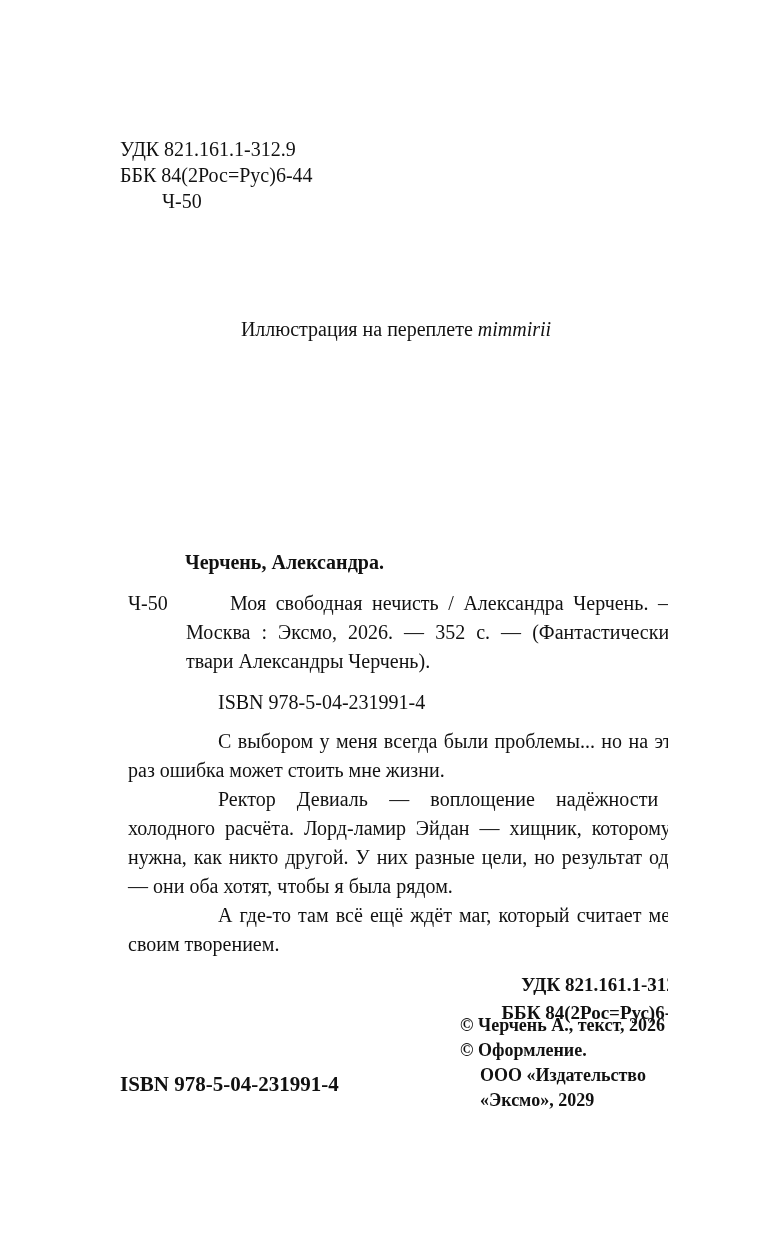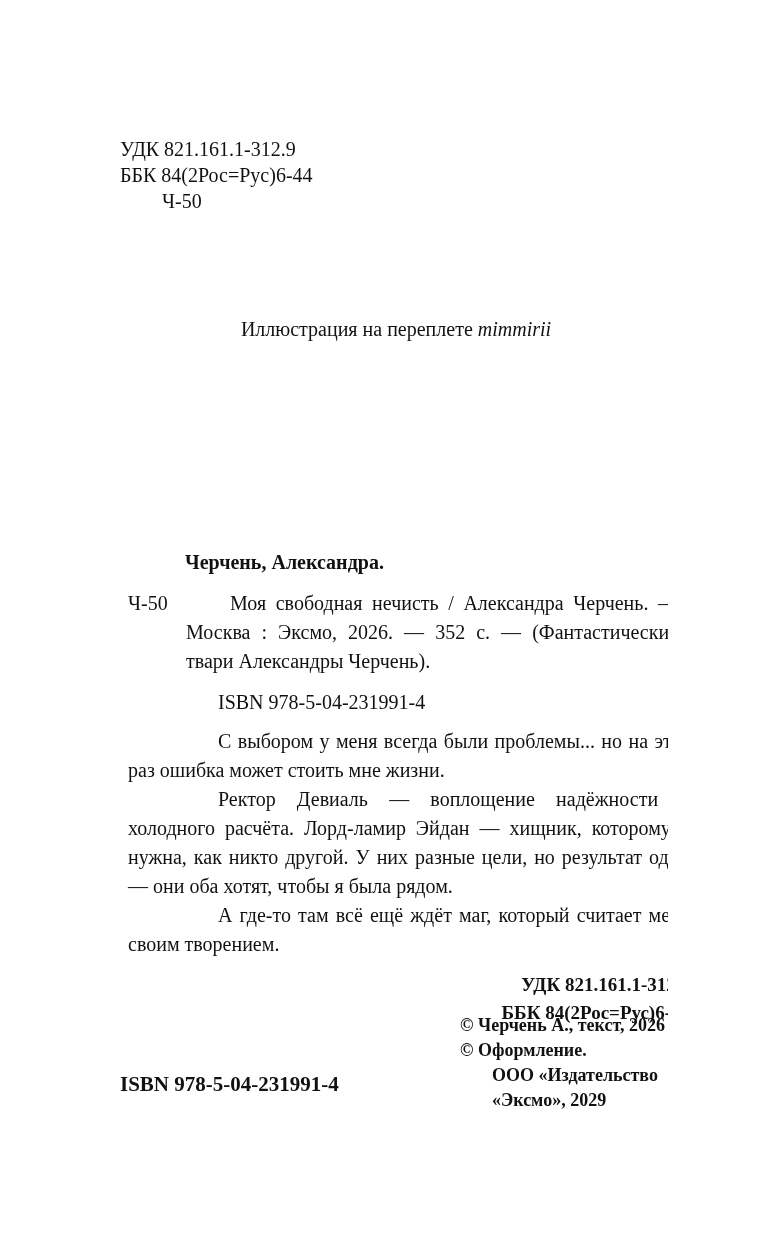--- a/index.html
+++ b/index.html
@@ -102,21 +102,21 @@
   .copyright {
     position: absolute;
     left: 460px;
     top: 1013px;
     font-size: 18px;
     line-height: 25px;
     font-weight: bold;
     white-space: nowrap;
   }
   .copyright .indent {
-    margin-left: 32px;
+    margin-left: 20px;
   }
 </style>
 </head>
 <body>
 
 <div class="page">
 
   <div class="top-codes">
     <div class="code-line1">УДК 821.161.1-312.9</div>
     <div class="code-line2">ББК 84(2Рос=Рус)6-44</div>

